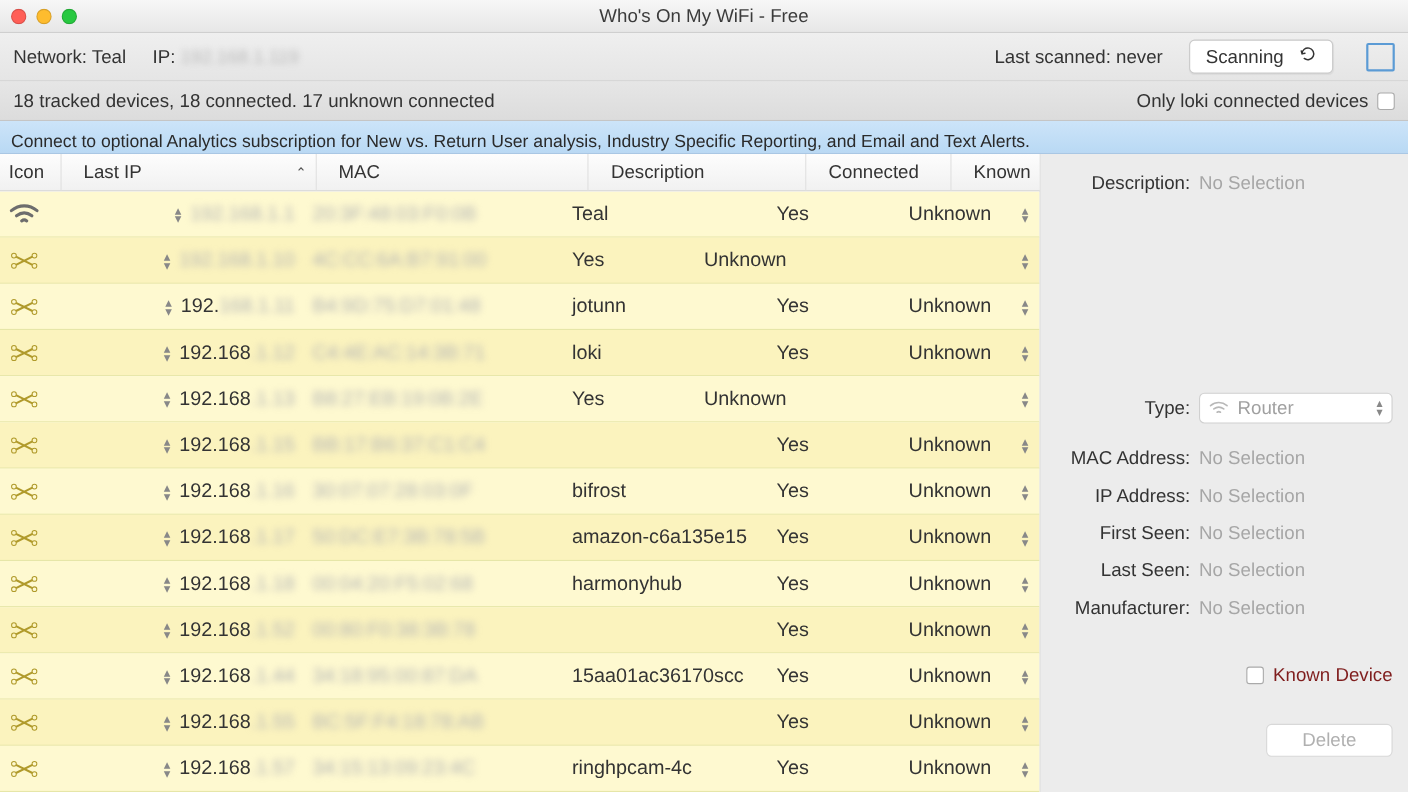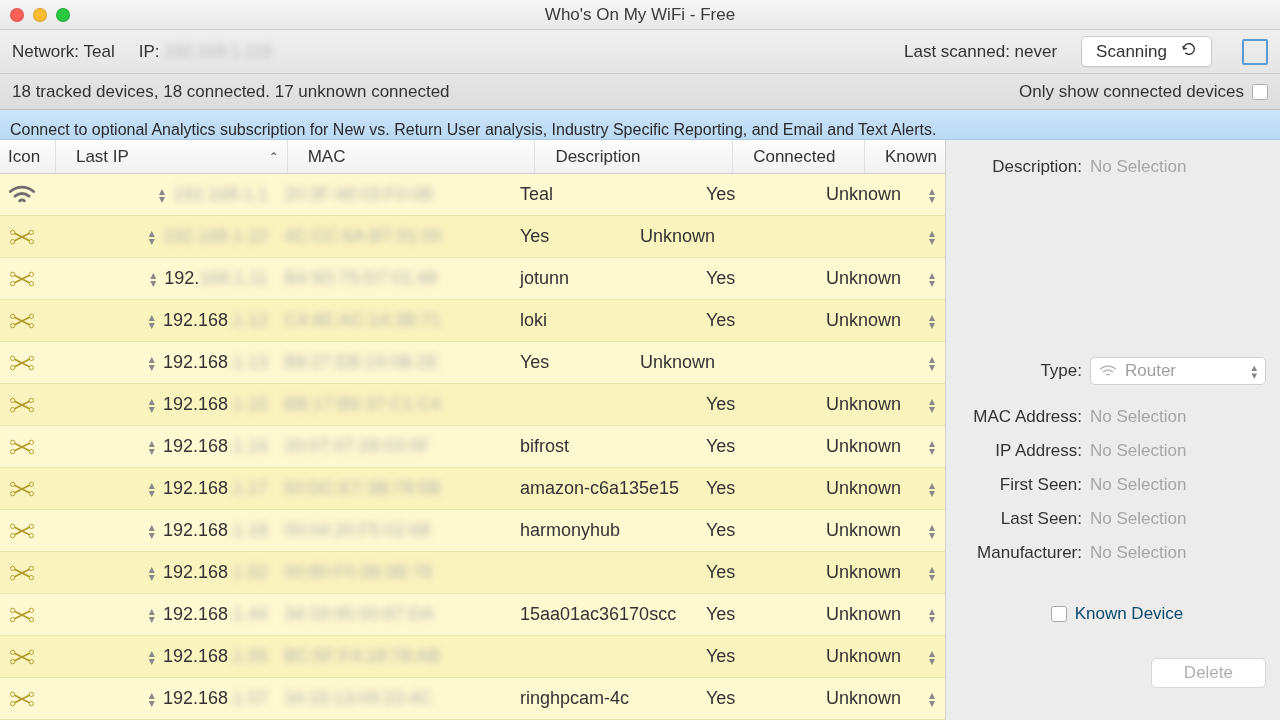--- a/index.html
+++ b/index.html
@@ -59,21 +59,21 @@
 
   
   .panel { flex:1; background:#ececec; padding:10px 14px; font-size:17px; color:#333; display:flex; flex-direction:column; }
   .prow { display:flex; align-items:center; height:34px; }
   .plabel { width:130px; text-align:right; padding-right:8px; font-weight:500; color:#333;}
   .pval { color:#a6a6a6; }
   .gap { height:170px; }
   .type-select { flex:1; display:flex; align-items:center; gap:8px; background:#fff; border:1px solid #d0d0d0; border-radius:5px; padding:3px 8px; color:#a0a0a0;}
   .type-select .caret{margin-left:auto;font-size:11px;color:#888;line-height:8px;}
   .type-select svg{width:18px;height:14px;stroke:#b8b8b8;fill:none;}
-  .known-row{display:flex;align-items:center;justify-content:center;gap:8px;height:40px;margin-top:24px;color:#0c4a6e;}
+  .known-row{display:flex;align-items:center;justify-content:flex-end;gap:8px;height:40px;margin-top:24px;color:#7f1d1d;}
   .delete-row{display:flex;justify-content:flex-end;margin-top:24px;}
   .delete-btn{background:#fff;border:1px solid #d8d8d8;border-radius:5px;padding:4px 32px;color:#b0b0b0;font-size:17px;}
 </style>
 </head>
 <body>
 
 <div class="titlebar">
   <div class="traffic">
     <div class="dot red"></div>
     <div class="dot yellow"></div>
@@ -98,21 +98,21 @@
           <path d="M4 12a8 8 0 1 1 3 6.2M4 12l-1-4M4 12l4-1" stroke-width="2" stroke-linecap="round"></path>
         </svg>
     </span>
   </div>
   <div class="focus-box"></div>
 </div>
 
 <div class="status">
   <span>18 tracked devices, 18 connected. 17 unknown connected</span>
   <div class="spacer"></div>
-  <span>Only show connected devices</span>
+  <span>Only loki connected devices</span>
   <div class="chk"></div>
 </div>
 
 <div class="banner">
   <span>Connect to optional Analytics subscription for New vs. Return User analysis, Industry Specific Reporting, and Email and Text Alerts.</span>
 </div>
 
 <div class="main">
 
   <div class="table">

